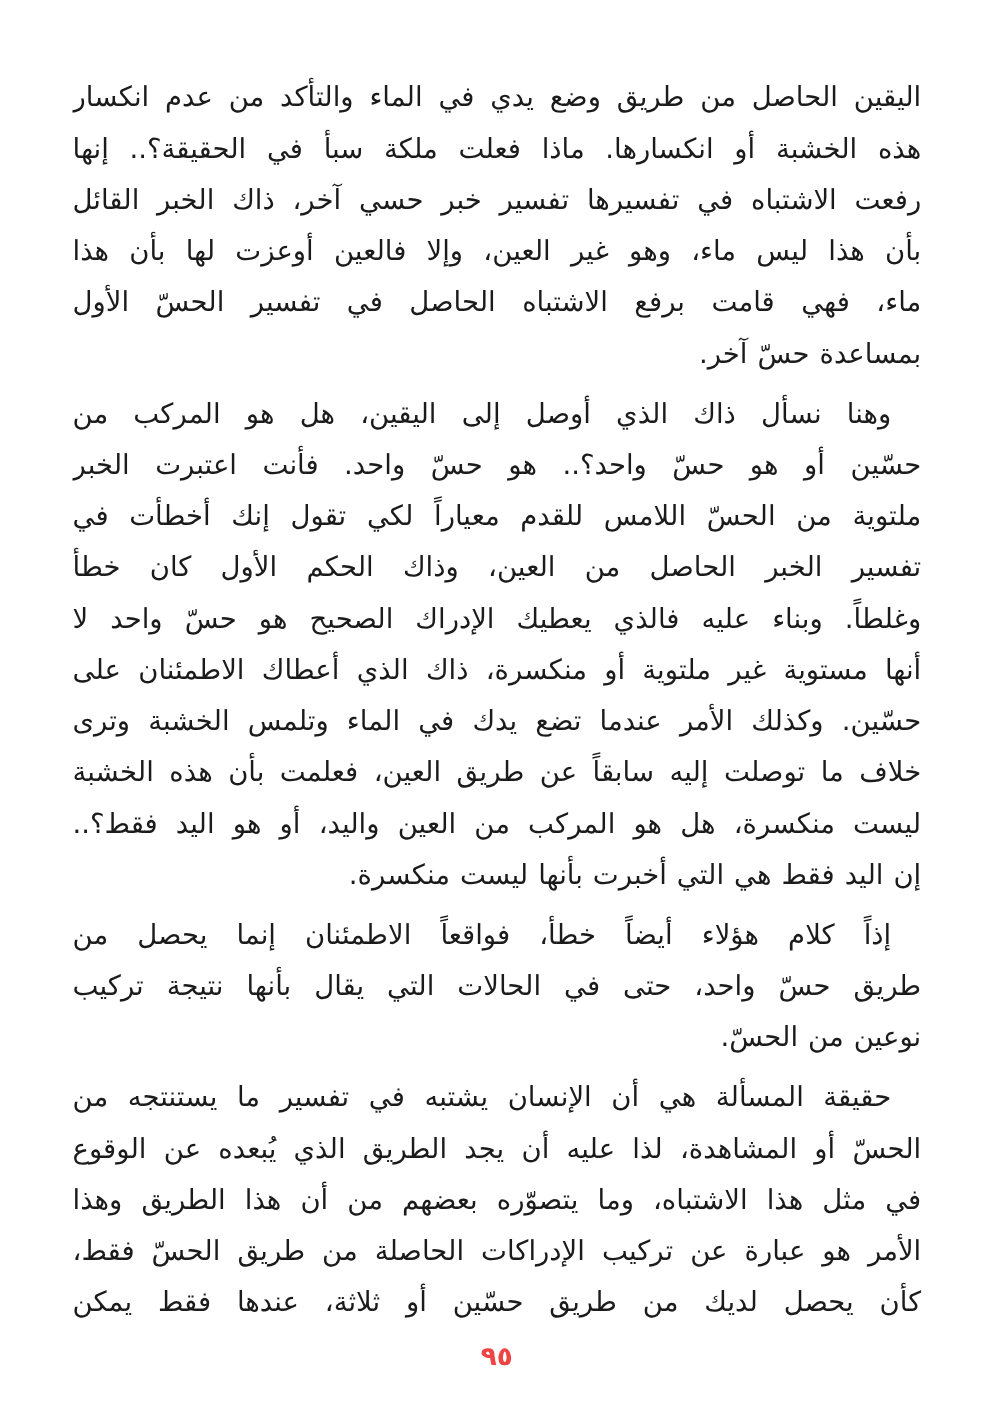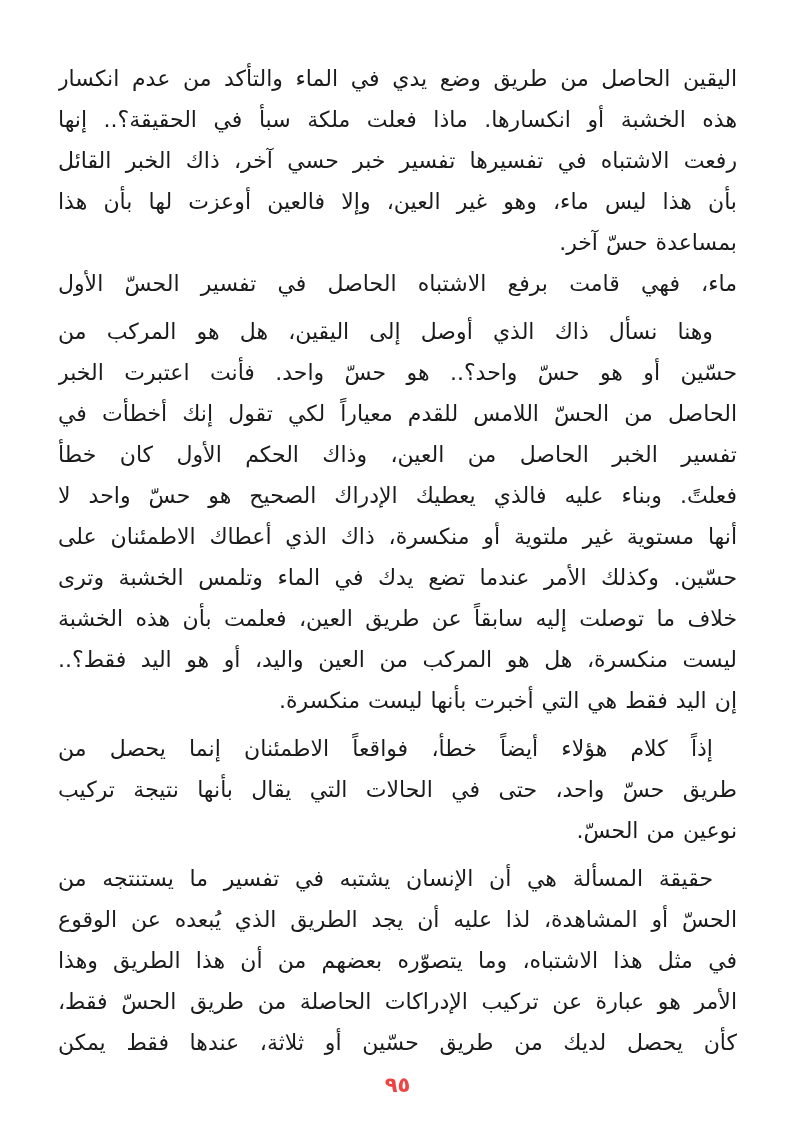--- a/index.html
+++ b/index.html
@@ -56,30 +56,30 @@
 </head>
 <body>
 
 <div class="page">
 
   <div class="paragraph">
     <div class="line">اليقين الحاصل من طريق وضع يدي في الماء والتأكد من عدم انكسار</div>
     <div class="line">هذه الخشبة أو انكسارها. ماذا فعلت ملكة سبأ في الحقيقة؟.. إنها</div>
     <div class="line">رفعت الاشتباه في تفسيرها تفسير خبر حسي آخر، ذاك الخبر القائل</div>
     <div class="line">بأن هذا ليس ماء، وهو غير العين، وإلا فالعين أوعزت لها بأن هذا</div>
+    <div class="line">ماء، فهي قامت برفع الاشتباه الحاصل في تفسير الحسّ الأول</div>
     <div class="line end">بمساعدة حسّ آخر.</div>
-    <div class="line">ماء، فهي قامت برفع الاشتباه الحاصل في تفسير الحسّ الأول</div>
   </div>
 
   <div class="paragraph">
     <div class="line indent">وهنا نسأل ذاك الذي أوصل إلى اليقين، هل هو المركب من</div>
     <div class="line">حسّين أو هو حسّ واحد؟.. هو حسّ واحد. فأنت اعتبرت الخبر</div>
-    <div class="line">الحاصل من الحسّ اللامس للقدم معياراً لكي تقول إنك أخطأت في</div>
+    <div class="line">ملتوية من الحسّ اللامس للقدم معياراً لكي تقول إنك أخطأت في</div>
     <div class="line">تفسير الخبر الحاصل من العين، وذاك الحكم الأول كان خطأ</div>
-    <div class="line">فعلتً. وبناء عليه فالذي يعطيك الإدراك الصحيح هو حسّ واحد لا</div>
+    <div class="line">وغلطاً. وبناء عليه فالذي يعطيك الإدراك الصحيح هو حسّ واحد لا</div>
     <div class="line">أنها مستوية غير ملتوية أو منكسرة، ذاك الذي أعطاك الاطمئنان على</div>
     <div class="line">حسّين. وكذلك الأمر عندما تضع يدك في الماء وتلمس الخشبة وترى</div>
     <div class="line">خلاف ما توصلت إليه سابقاً عن طريق العين، فعلمت بأن هذه الخشبة</div>
     <div class="line">ليست منكسرة، هل هو المركب من العين واليد، أو هو اليد فقط؟..</div>
     <div class="line end">إن اليد فقط هي التي أخبرت بأنها ليست منكسرة.</div>
   </div>
 
   <div class="paragraph">
     <div class="line indent">إذاً كلام هؤلاء أيضاً خطأ، فواقعاً الاطمئنان إنما يحصل من</div>
     <div class="line">طريق حسّ واحد، حتى في الحالات التي يقال بأنها نتيجة تركيب</div>

